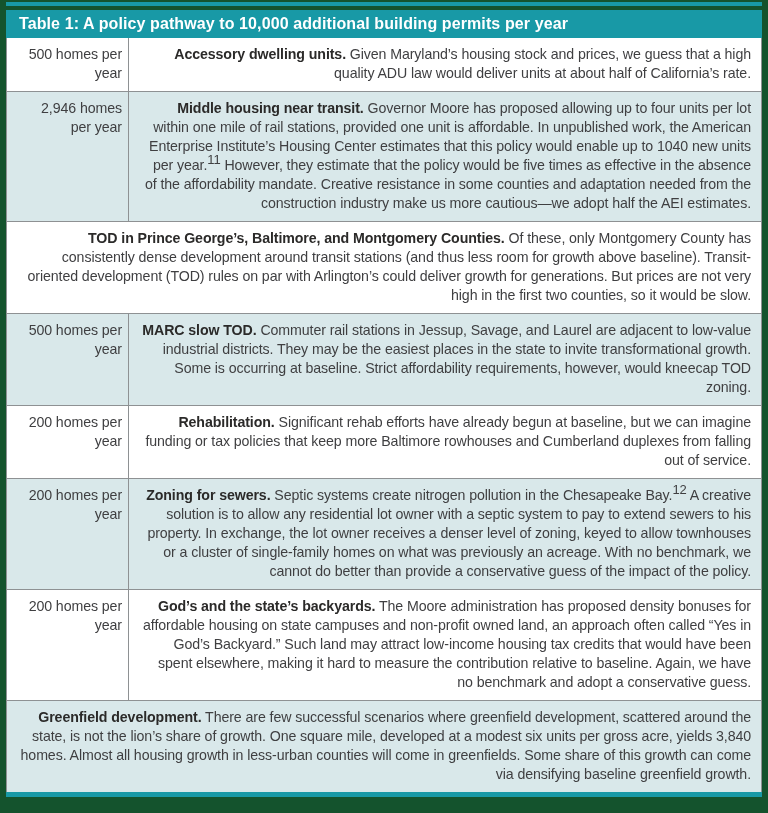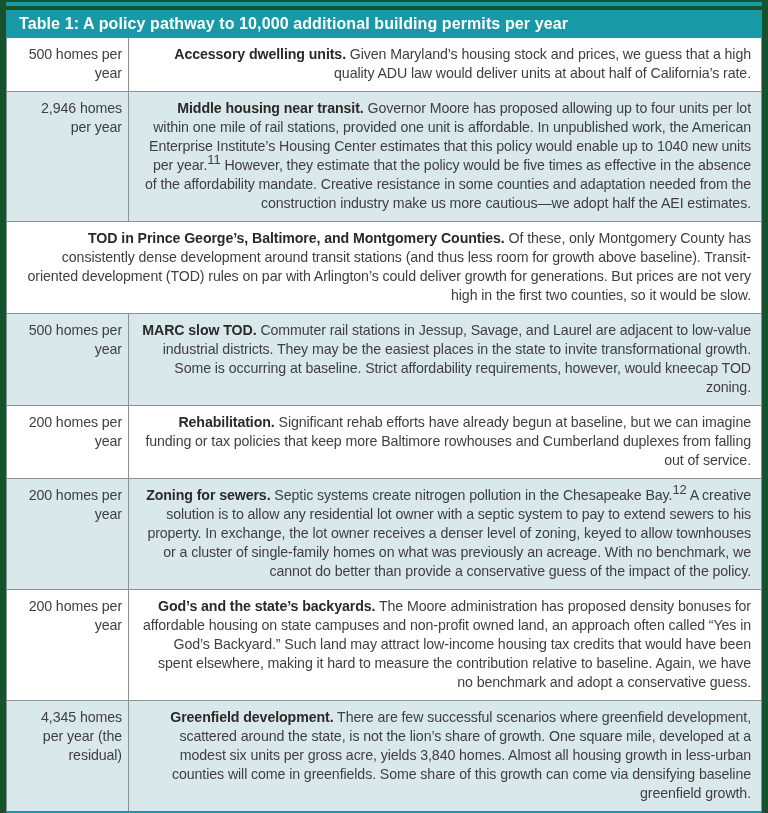--- a/index.html
+++ b/index.html
@@ -108,20 +108,19 @@
         <div class="cell-left">200 homes per year</div>
         <div class="cell-right"><strong>Zoning for sewers.</strong><span> Septic systems create nitrogen pollution in the Chesapeake Bay.</span><sup class="fn">12</sup><span> A creative solution is to allow any residential lot owner with a septic system to pay to extend sewers to his property. In exchange, the lot owner receives a denser level of zoning, keyed to allow townhouses or a cluster of single-family homes on what was previously an acreage. With no benchmark, we cannot do better than provide a conservative guess of the impact of the policy.</span></div>
       </div>
 
       <div class="row">
         <div class="cell-left">200 homes per year</div>
         <div class="cell-right"><strong>God’s and the state’s backyards.</strong><span> The Moore administration has proposed density bonuses for affordable housing on state campuses and non-profit owned land, an approach often called “Yes in God’s Backyard.” Such land may attract low-income housing tax credits that would have been spent elsewhere, making it hard to measure the contribution relative to baseline. Again, we have no benchmark and adopt a conservative guess.</span><sup class="fn"></sup><span></span></div>
       </div>
 
       <div class="row">
-        <div class="cell-left">4,345 homes per year (the residual)</div>
         <div class="cell-right"><strong>Greenfield development.</strong><span> There are few successful scenarios where greenfield development, scattered around the state, is not the lion’s share of growth. One square mile, developed at a modest six units per gross acre, yields 3,840 homes. Almost all housing growth in less-urban counties will come in greenfields. Some share of this growth can come via densifying baseline greenfield growth.</span><sup class="fn"></sup><span></span></div>
       </div>
 
     </div>
     <div class="bottom-rule"></div>
   </div>
 </div>
 
 </body></html>

